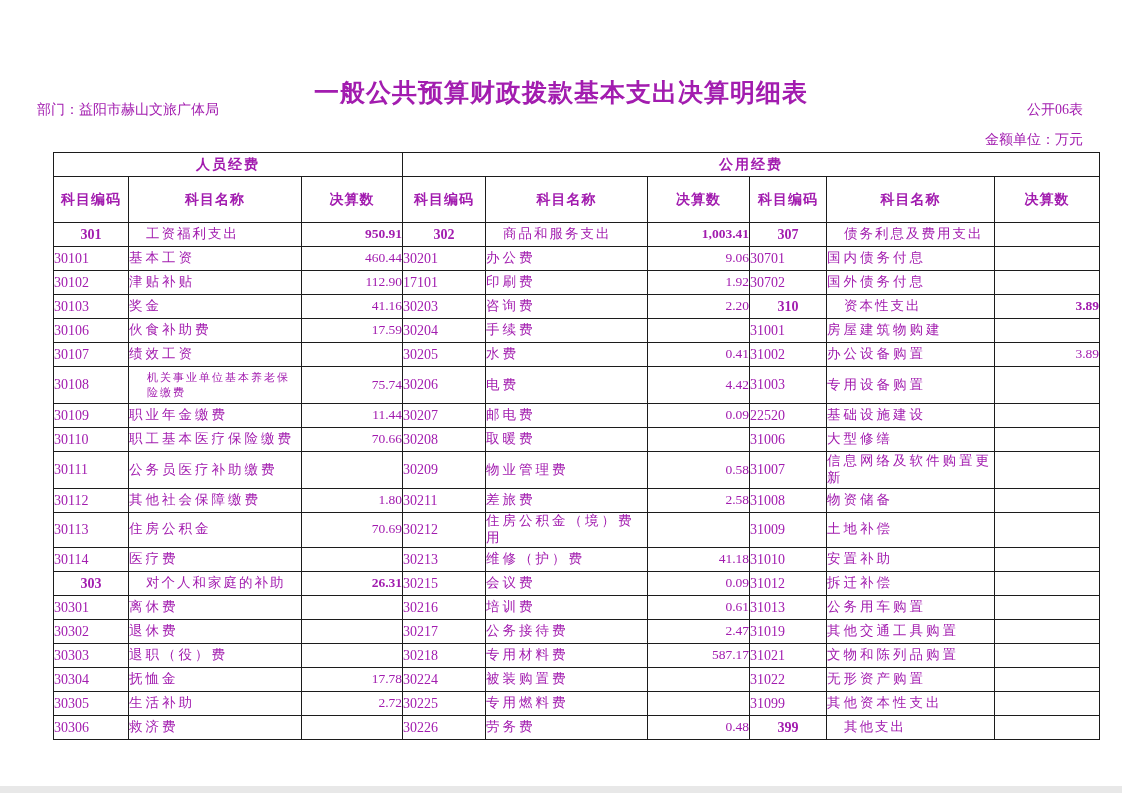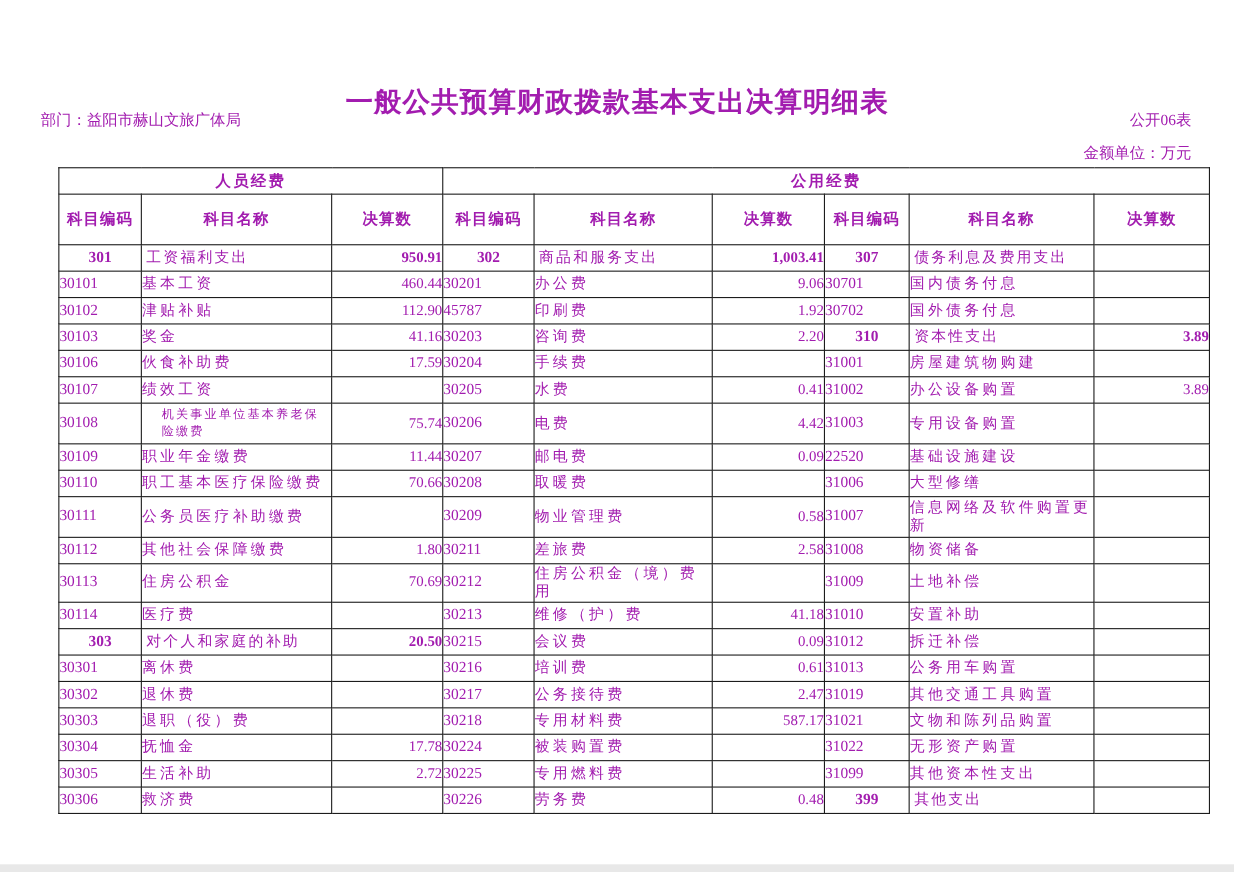--- a/index.html
+++ b/index.html
@@ -28,21 +28,21 @@
     border:1px solid #1c1c1c; padding:0; overflow:hidden;
     font-weight:normal; vertical-align:middle;
   }
   tr.group-row th { height:23px; font-size:14px; font-weight:bold; letter-spacing:2px; text-align:center; }
   tr.cols-row th  { height:45px; font-size:14px; font-weight:bold; letter-spacing:1px; }
   tbody td { height:23px; font-size:13.5px; line-height:1.25; }
   tbody tr.tall td { height:36px; }
   td.code { text-align:left; padding-left:10px; font-size:14px; }
   td.code.cat { text-align:center; padding-left:0; font-weight:bold; }
   td.name { text-align:left; padding-left:24px; padding-right:4px; letter-spacing:3px; }
-  td.name.cat { padding-left:4px; letter-spacing:2px; }
+  td.name.cat { padding-left:17px; letter-spacing:2px; }
   td.name.small { font-size:11px; letter-spacing:2px; padding-left:18px; line-height:1.35; }
   td.value { text-align:right; padding-right:8px; }
   td.value.cat { font-weight:bold; }
 </style>
 </head>
 <body>
 
 <div class="page">
   <div class="title">一般公共预算财政拨款基本支出决算明细表</div>
   <div class="meta-row">
@@ -100,21 +100,21 @@
           <td class="name">办公费</td>
           <td class="value">9.06</td>
           <td class="code">30701</td>
           <td class="name">国内债务付息</td>
           <td class="value"></td>
         </tr>
         <tr>
           <td class="code">30102</td>
           <td class="name">津贴补贴</td>
           <td class="value">112.90</td>
-          <td class="code">45787</td>
+          <td class="code">17101</td>
           <td class="name">印刷费</td>
           <td class="value">1.92</td>
           <td class="code">30702</td>
           <td class="name">国外债务付息</td>
           <td class="value"></td>
         </tr>
         <tr>
           <td class="code">30103</td>
           <td class="name">奖金</td>
           <td class="value">41.16</td>
@@ -220,21 +220,21 @@
           <td class="code">30213</td>
           <td class="name">维修（护）费</td>
           <td class="value">41.18</td>
           <td class="code">31010</td>
           <td class="name">安置补助</td>
           <td class="value"></td>
         </tr>
         <tr>
           <td class="code cat">303</td>
           <td class="name cat">对个人和家庭的补助</td>
-          <td class="value cat">20.50</td>
+          <td class="value cat">26.31</td>
           <td class="code">30215</td>
           <td class="name">会议费</td>
           <td class="value">0.09</td>
           <td class="code">31012</td>
           <td class="name">拆迁补偿</td>
           <td class="value"></td>
         </tr>
         <tr>
           <td class="code">30301</td>
           <td class="name">离休费</td>

